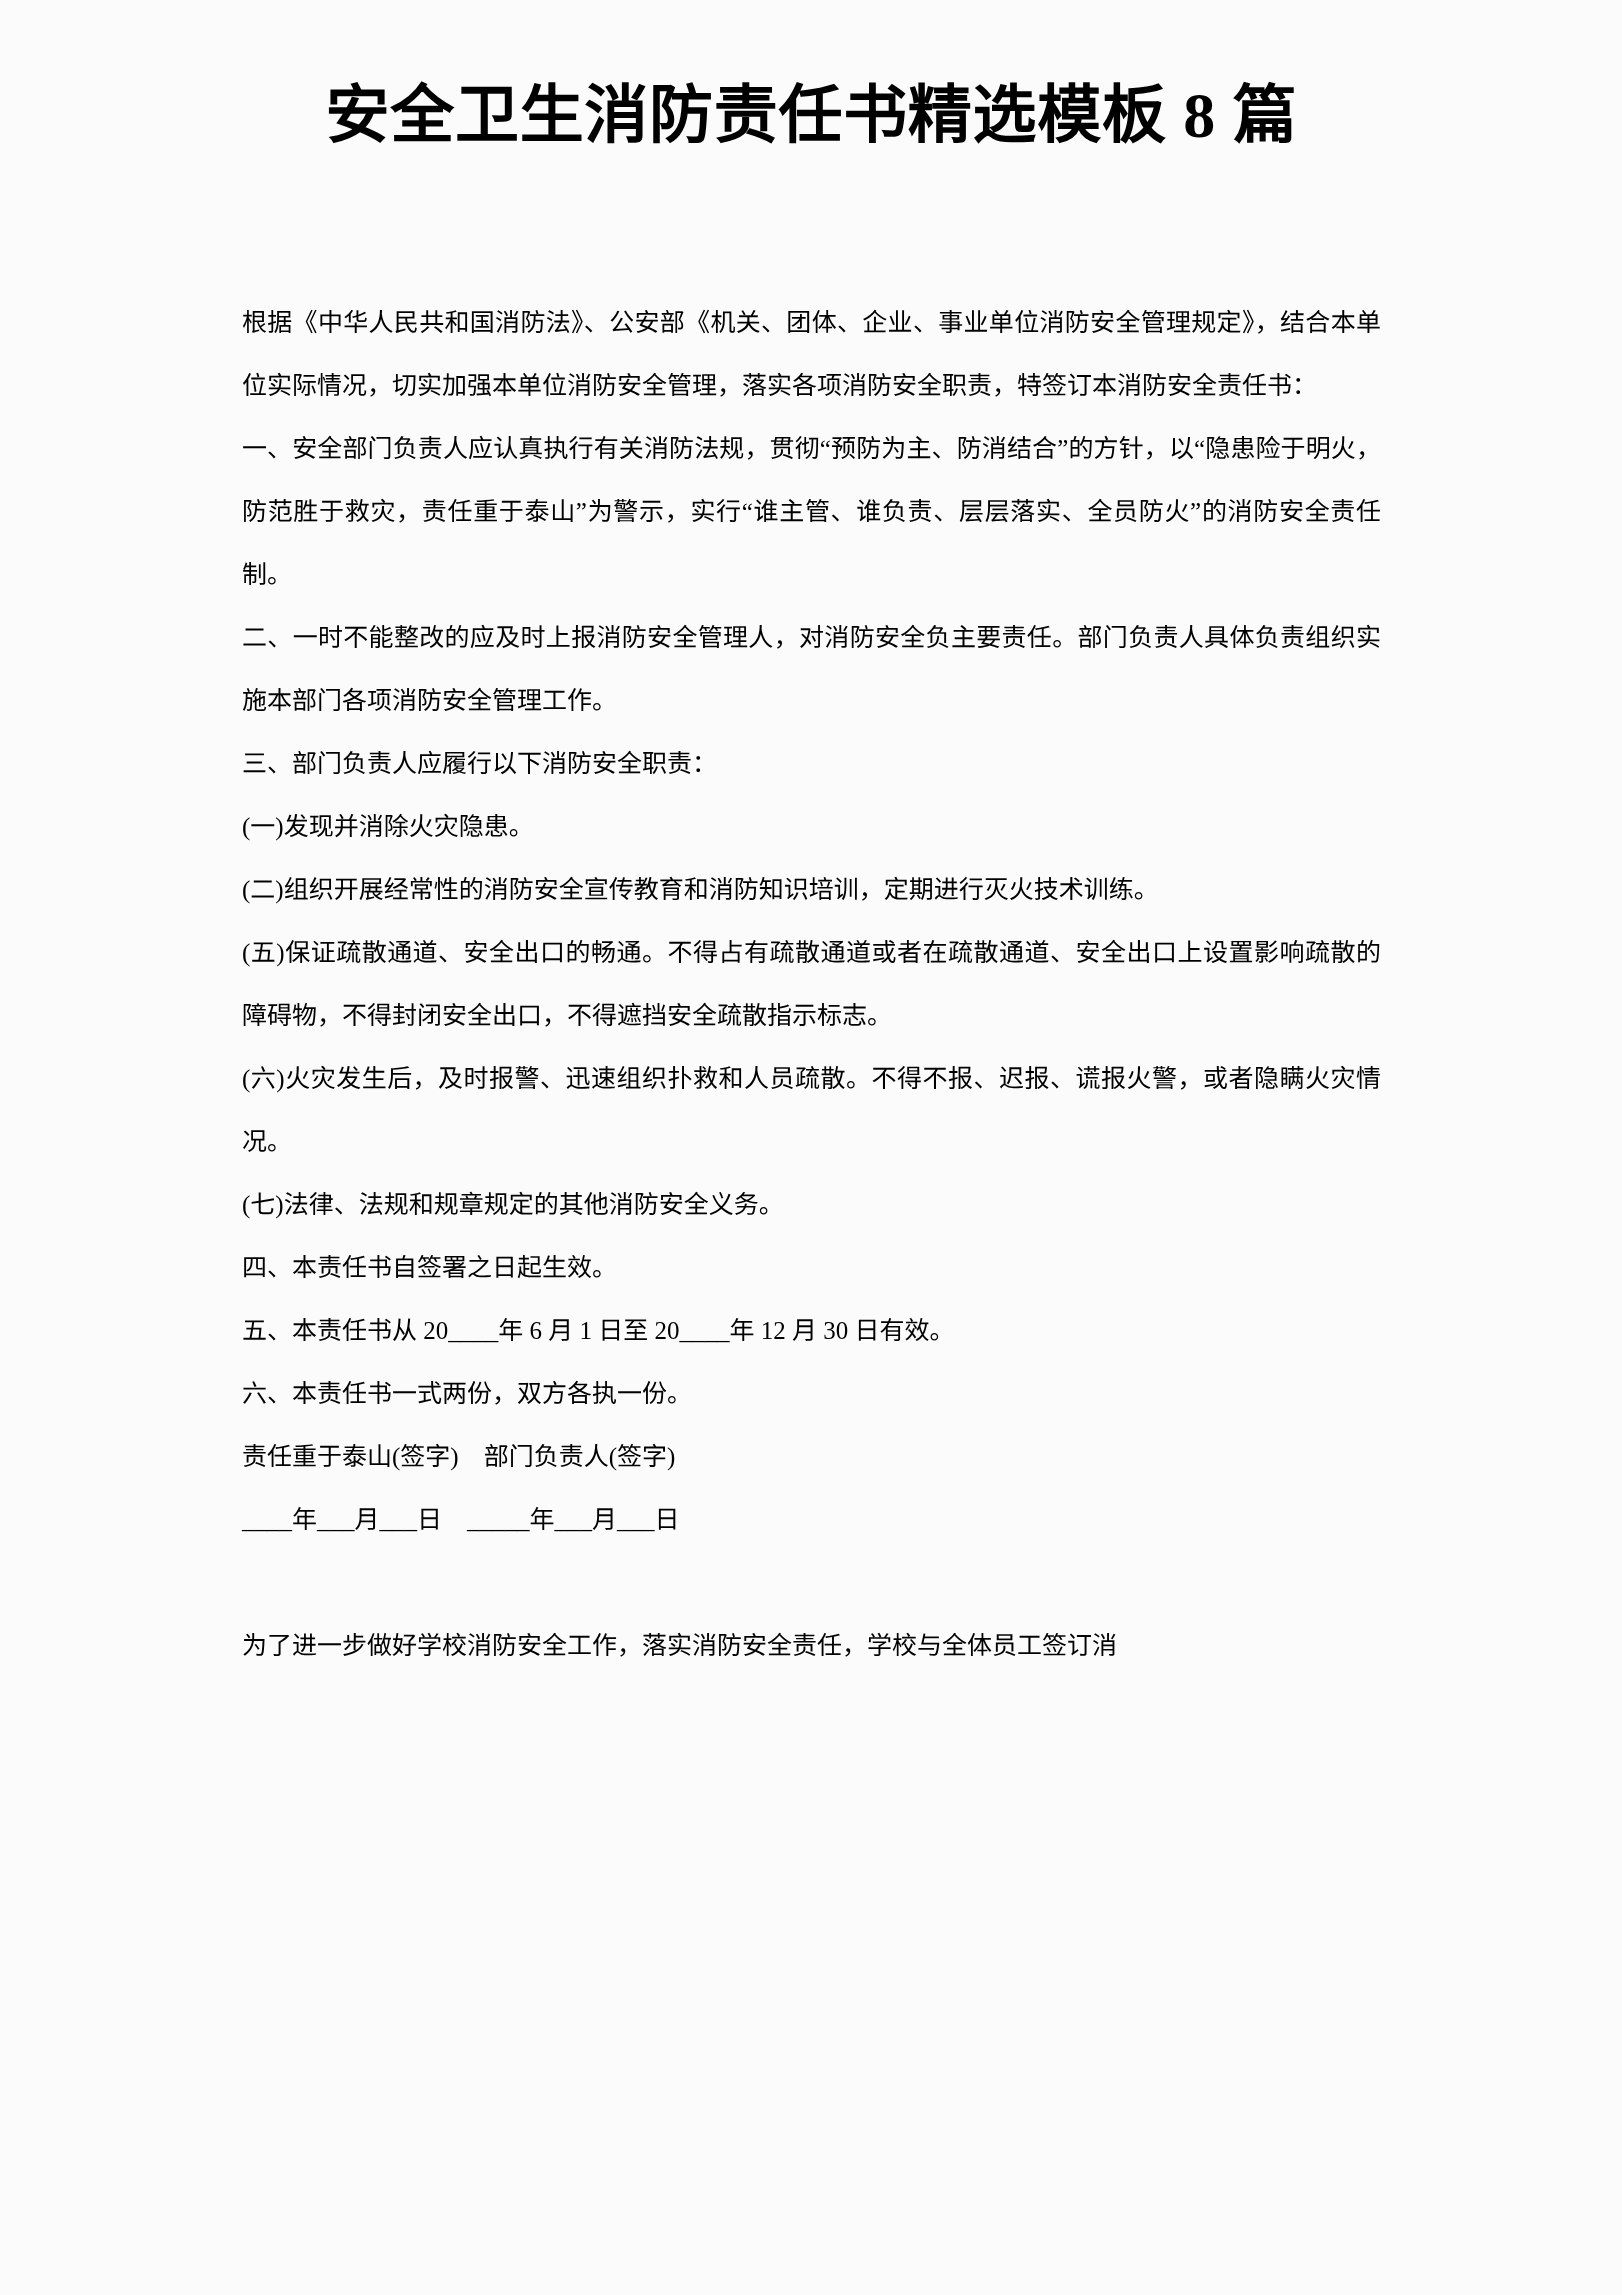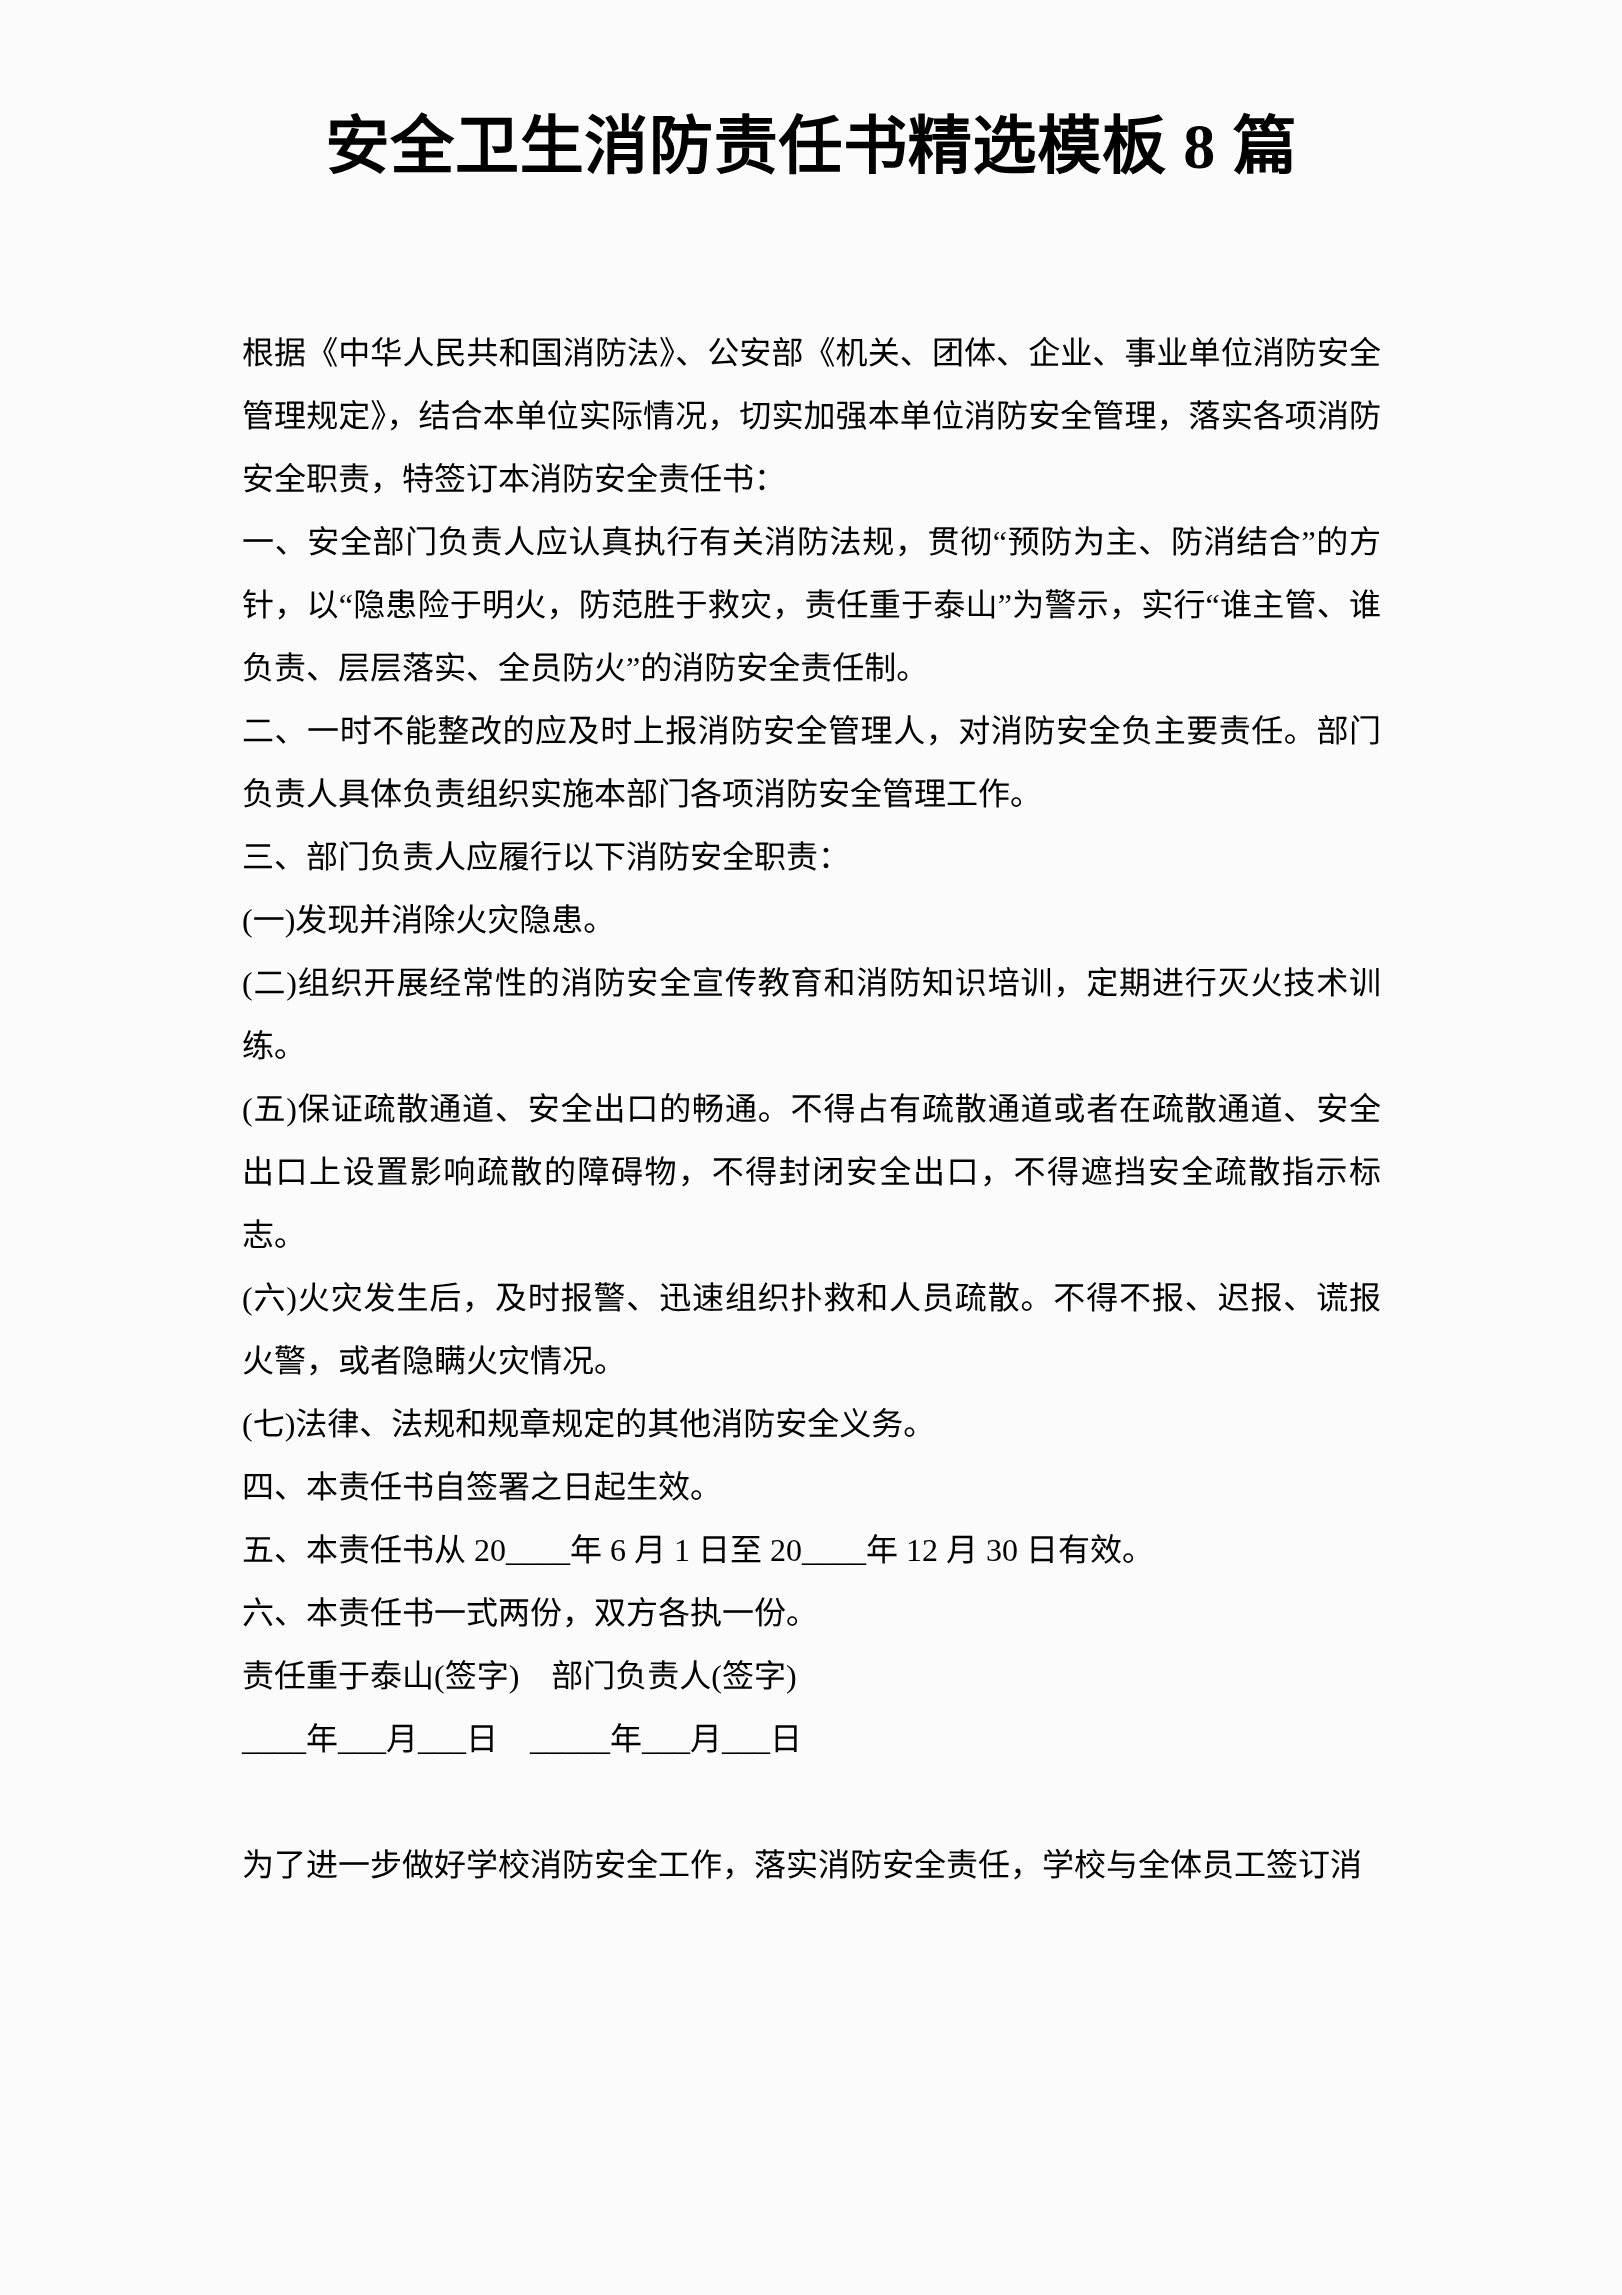--- a/index.html
+++ b/index.html
@@ -13,34 +13,34 @@
     height: 2295px;
     margin: 0 auto;
     background: #fbfbfb;
     color: #000000;
     font-family: "Liberation Serif", "DejaVu Serif", serif;
     overflow: hidden;
     box-sizing: border-box;
   }
   .title {
     margin: 0 242px;
-    padding-top: 109px;
+    padding-top: 78px;
     font-size: 64px;
     line-height: 1.18;
     font-weight: bold;
     text-align: center;
     letter-spacing: 0.7px;
     white-space: pre-wrap;
   }
   .content {
     margin: 137px 242px 0 242px;
   }
   .para {
     margin: 0;
-    font-size: 32px;
+    font-size: 25px;
     line-height: 63px;
     text-align: justify;
     white-space: pre-wrap;
     word-break: break-all;
     overflow-wrap: anywhere;
   }
   .para.gap-before {
     margin-top: 63px;
   }
 </style>

